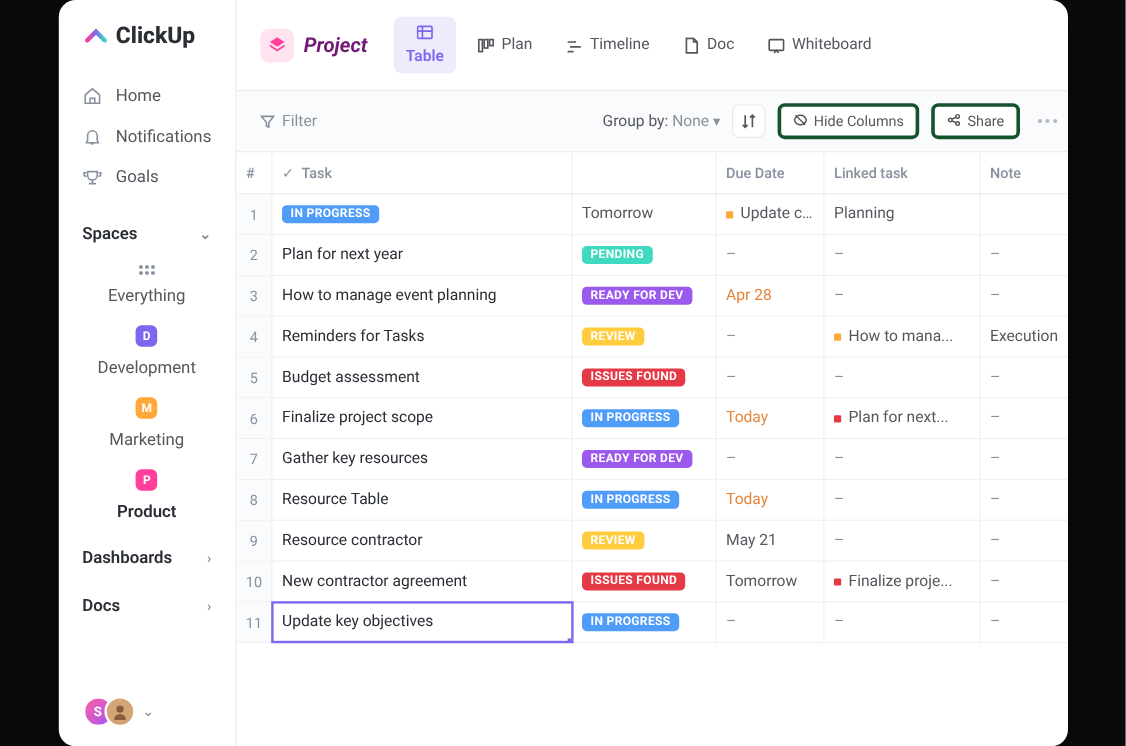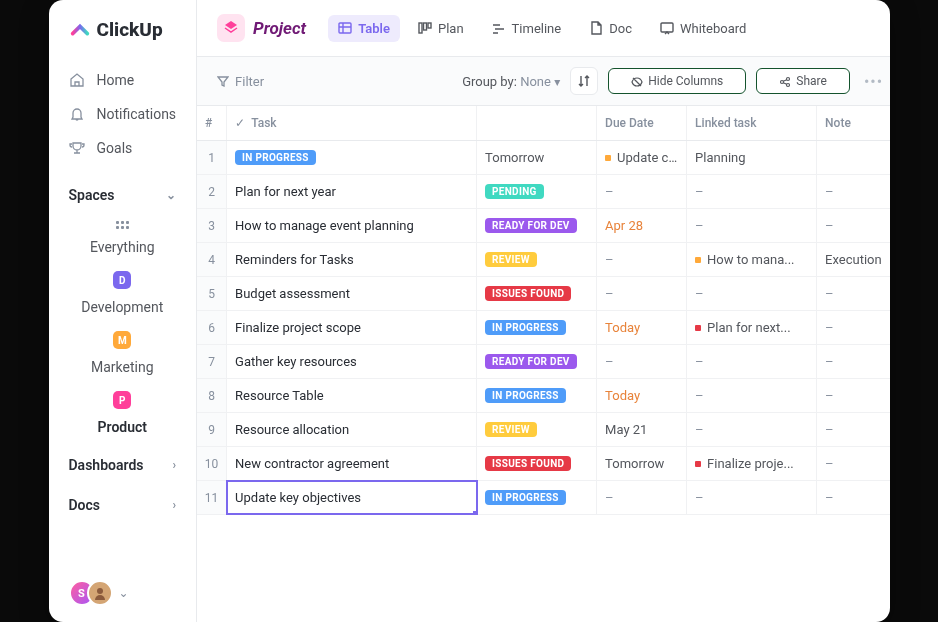--- a/index.html
+++ b/index.html
@@ -25,28 +25,28 @@
 .sidebar-footer { margin-top: auto; padding: 16px 20px; display: flex; align-items: center; gap: -6px; }
 .avatar { width: 26px; height: 26px; border-radius: 50%; border: 2px solid #fff; display: flex; align-items: center; justify-content: center; font-size: 11px; font-weight: 700; color: #fff; }
 .avatar + .avatar { margin-left: -8px; }
 .avatar-s { background: linear-gradient(135deg, #ff5fa0, #a855f7); }
 .avatar-img { background: #d4a574; }
 .main { flex: 1; display: flex; flex-direction: column; }
 .header { display: flex; align-items: center; padding: 14px 20px; border-bottom: 1px solid #e8eaed; gap: 8px; }
 .project-icon { width: 28px; height: 28px; background: #ffe3f0; border-radius: 7px; display: flex; align-items: center; justify-content: center; }
 .project-title { font-size: 17px; font-weight: 700; color: #701a75; margin-right: 14px; font-style: italic; }
 .view-tab { display: flex; align-items: center; gap: 6px; padding: 6px 10px; border-radius: 6px; font-size: 13px; color: #54575d; cursor: pointer; }
-.view-tab.active { background: #eeebfd; color: #7b68ee; font-weight: 600;}
+.view-tab.active { background: #eeebfd; color: #7b68ee; font-weight: 600; flex-direction: column;}
 .view-tab svg { width: 14px; height: 14px; }
 .toolbar { display: flex; align-items: center; padding: 10px 20px; gap: 10px; border-bottom: 1px solid #e8eaed; background: #fafbfc; }
 .filter-btn { display: flex; align-items: center; gap: 6px; font-size: 13px; color: #87909e; cursor: pointer; justify-content: center; }
 .toolbar-spacer { flex: 1; }
 .group-by { font-size: 13px; color: #54575d; cursor: pointer; }
 .group-by-val { color: #87909e; }
-.pill-btn { display: flex; align-items: flex-end; gap: 5px; padding: 5px 22px; border: 1px solid #14532d; border-radius: 6px; font-size: 12px; color: #54575d; cursor: pointer; background: #fff; }
+.pill-btn { display: flex; align-items: flex-start; gap: 5px; padding: 5px 10px; border: 3px solid #14532d; border-radius: 6px; font-size: 12px; color: #54575d; cursor: pointer; background: #fff; }
 .icon-btn { width: 28px; height: 28px; border: 1px solid #e8eaed; border-radius: 6px; display: flex; align-items: center; justify-content: center; cursor: pointer; background: #fff; color: #54575d; }
 .more-dots { color: #b2bac4; font-size: 16px; letter-spacing: 1px; cursor: pointer; padding: 0 4px;}
 .table { flex: 1; overflow: auto; }
 .table-header { display: grid; grid-template-columns: 30px 250px 120px 90px 130px 90px; font-size: 12px; color: #87909e; font-weight: 500; border-bottom: 1px solid #e8eaed; background: #fff; }
 .table-header > div { padding: 10px 8px; border-right: 1px solid #f0f1f3; }
 .row { display: grid; grid-template-columns: 30px 250px 120px 90px 130px 90px; font-size: 13px; border-bottom: 1px solid #f0f1f3; }
 .row > div { padding: 9px 8px; border-right: 1px solid #f0f1f3; display: flex; align-items: center; white-space: nowrap; overflow: hidden; text-overflow: ellipsis; }
 .row-num { color: #87909e; font-size: 12px; justify-content: center; background: #fafbfc; }
 .task-col { color: #292d34; }
 .row.editing .task-col { outline: 2px solid #7b68ee; outline-offset: -1px; position: relative;}
@@ -367,21 +367,21 @@
     <div class="due-today">Today</div>
     <div>
               <span class="dash">–</span>
             </div>
     <div>
               <span class="dash">–</span>
             </div>
           </div>
           <div class="row">
     <div class="row-num">9</div>
-    <div class="task-col">Resource allocation</div>
+    <div class="task-col">Resource contractor</div>
     <div>
               <span class="status-pill st-review">REVIEW</span>
             </div>
     <div class="due-normal">May 21</div>
     <div>
               <span class="dash">–</span>
             </div>
     <div>
               <span class="dash">–</span>
             </div>

